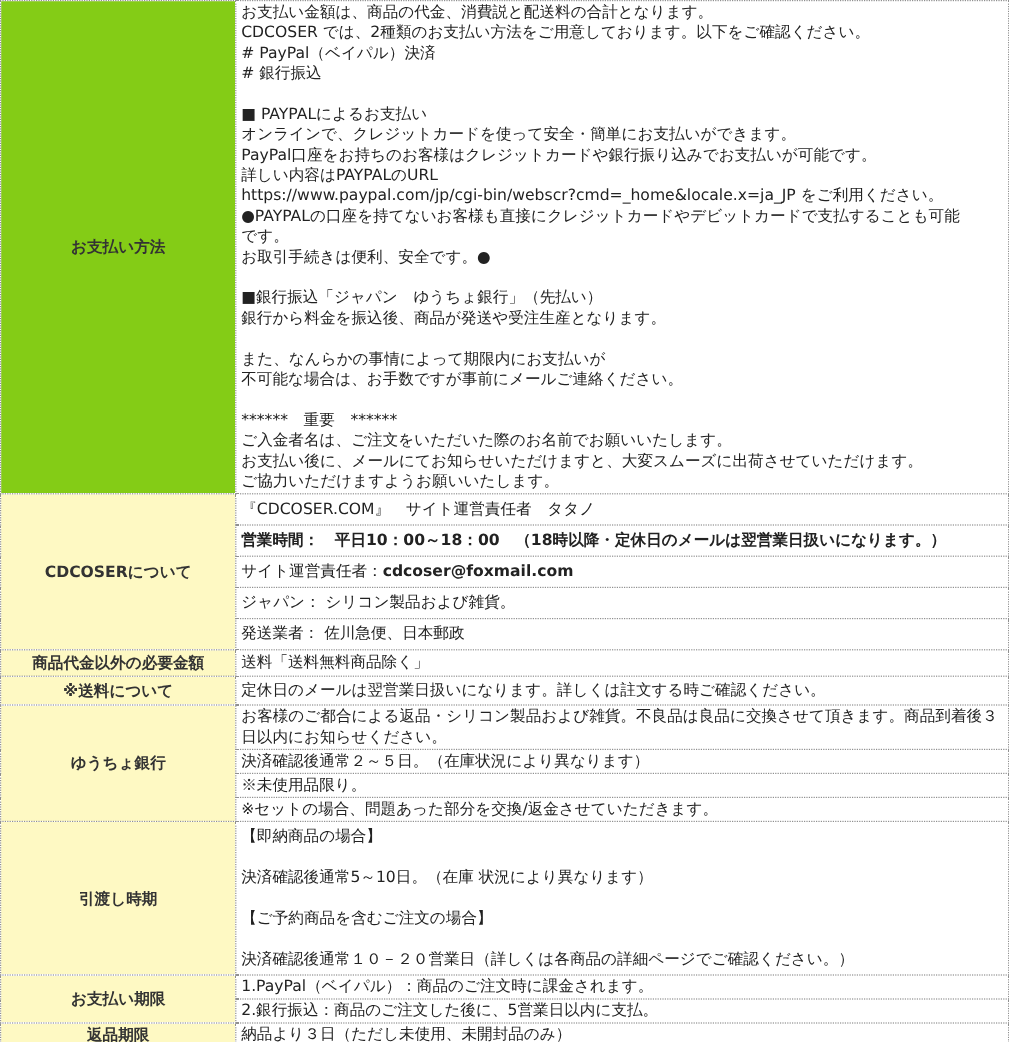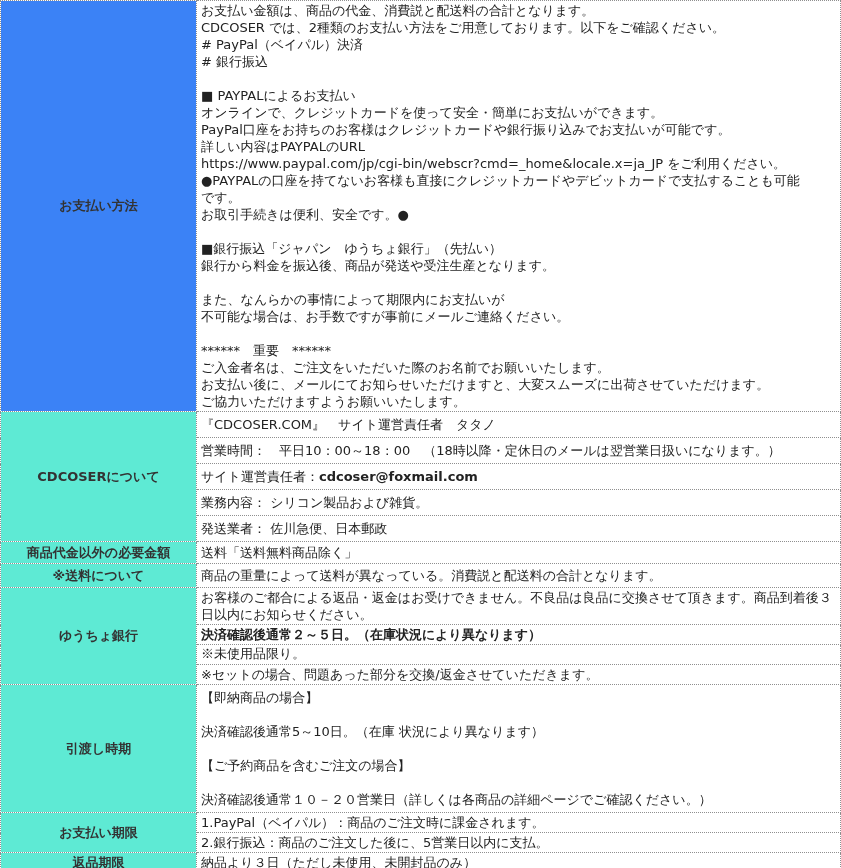--- a/index.html
+++ b/index.html
@@ -16,30 +16,30 @@
     width: 841px;
     table-layout: fixed;
   }
   table.shop-info th,
   table.shop-info td {
     border: 1px dotted #8f8f8f;
     overflow: hidden;
   }
   table.shop-info th {
     width: 196px;
-    background: #5eead4;
+    background: #fef9c3;
     font-weight: bold;
     font-size: 13px;
     color: #333333;
     text-align: center;
     vertical-align: middle;
     padding: 0 4px;
   }
   table.shop-info tr.row-first th {
-    background: #3b82f6;
+    background: #84cc16;
   }
   table.shop-info td {
     font-size: 13px;
     color: #222222;
     line-height: 17px;
     padding: 1px 4px;
     vertical-align: middle;
     word-break: break-all;
   }
   .multiline { white-space: pre-line; }
@@ -83,48 +83,48 @@
 ******　重要　******
 ご入金者名は、ご注文をいただいた際のお名前でお願いいたします。
 お支払い後に、メールにてお知らせいただけますと、大変スムーズに出荷させていただけます。
 ご協力いただけますようお願いいたします。</td>
     </tr>
 
     <tr style="height:26px;">
       <th rowspan="5">CDCOSERについて</th>
       <td>『CDCOSER.COM』　サイト運営責任者　タタノ</td>
     </tr>
-    <tr style="height:26px;">
+    <tr style="height:26px;font-weight:bold;">
       <td>営業時間：　平日10：00～18：00　（18時以降・定休日のメールは翌営業日扱いになります。）</td>
     </tr>
     <tr style="height:26px;">
       <td><span>サイト運営責任者：</span><span class="email">cdcoser@foxmail.com</span></td>
     </tr>
     <tr style="height:26px;">
-      <td>業務内容： シリコン製品および雑貨。</td>
+      <td>ジャパン： シリコン製品および雑貨。</td>
     </tr>
     <tr style="height:26px;margin-top:40px;">
       <td>発送業者： 佐川急便、日本郵政</td>
     </tr>
 
     <tr style="height:22px;margin-left:14px;">
       <th>商品代金以外の必要金額</th>
       <td>送料「送料無料商品除く」</td>
     </tr>
 
     <tr style="height:24px;">
       <th>※送料について</th>
-      <td>商品の重量によって送料が異なっている。消費説と配送料の合計となります。</td>
+      <td>定休日のメールは翌営業日扱いになります。詳しくは註文する時ご確認ください。</td>
     </tr>
 
     <tr style="height:36px;">
       <th rowspan="4">ゆうちょ銀行</th>
-      <td>お客様のご都合による返品・返金はお受けできません。不良品は良品に交換させて頂きます。商品到着後３日以内にお知らせください。</td>
+      <td>お客様のご都合による返品・シリコン製品および雑貨。不良品は良品に交換させて頂きます。商品到着後３日以内にお知らせください。</td>
     </tr>
-    <tr style="height:19px;font-weight:bold;">
+    <tr style="height:19px;">
       <td>決済確認後通常２～５日。（在庫状況により異なります）</td>
     </tr>
     <tr style="height:15px;font-family:Liberation Mono, monospace;">
       <td>※未使用品限り。</td>
     </tr>
     <tr style="height:16px;">
       <td>※セットの場合、問題あった部分を交換/返金させていただきます。</td>
     </tr>
 
     <tr style="height:128px;">

